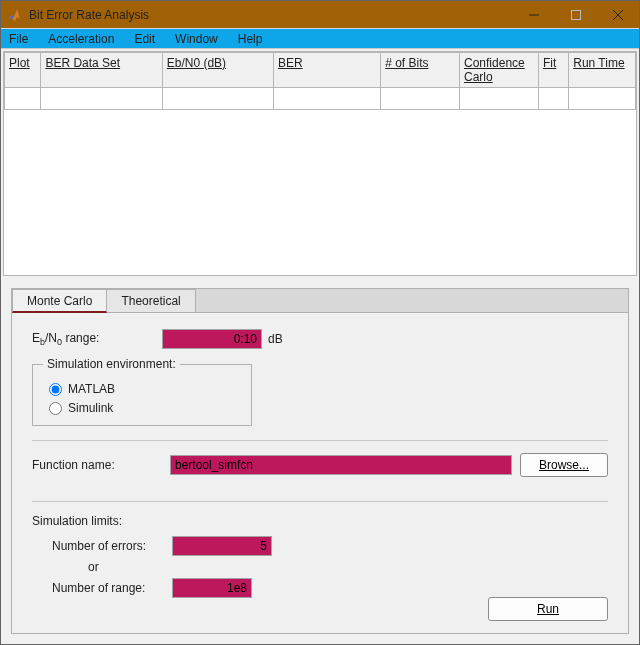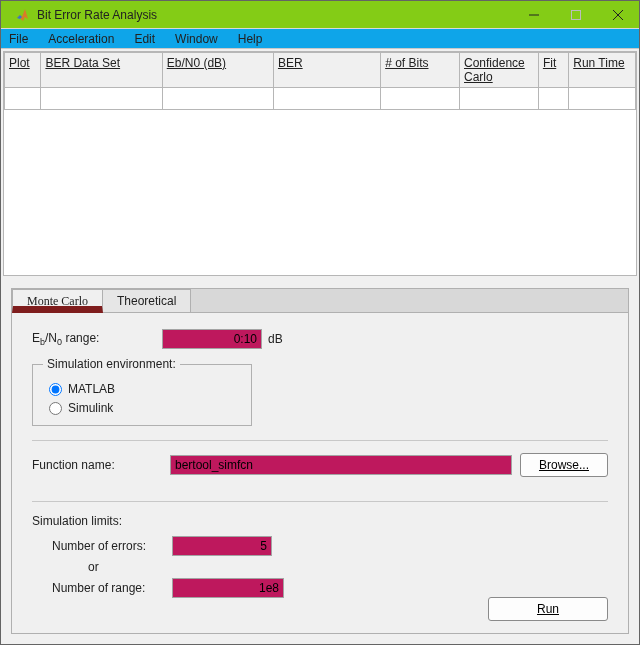--- a/index.html
+++ b/index.html
@@ -15,24 +15,24 @@
   .window {
     width: 640px; height: 645px;
     border: 1px solid #646464;
     background: #f0f0f0;
     display: flex;
     flex-direction: column;
   }
   
   .titlebar {
     height: 28px;
-    background: #84cc16;
-    display: flex;
-    align-items: center;
-    padding-left: 14px;
+    background: #a16207;
+    display: flex;
+    align-items: center;
+    padding-left: 6px;
     border-bottom: 1px solid #d9d9d9;
   }
   .app-icon {
     width: 16px; height: 16px;
     margin-right: 6px;
     display: inline-flex;
     align-items: center; justify-content: center;
   }
   .title-text { flex: 1; }
   .win-controls { display: flex; height: 100%; }
@@ -110,23 +110,22 @@
     border: 1px solid #b0b0b0;
     border-bottom: none;
     background: #e6e6e6;
     margin-right: -1px;
     position: relative;
     top: 0;
     cursor: default;
   }
   .tab.active {
     background: #f0f0f0;
-    border-bottom: 7px solid #7f1d1d;
+    border-bottom: 2px solid #7f1d1d;
     z-index: 2;
-    font-family: Liberation Serif, serif;
   }
   .tab-content {
     flex: 1;
     background: #f0f0f0;
     border-top: 1px solid #b0b0b0;
     margin-top: -1px;
     padding: 16px 20px 10px 20px;
     position: relative;
   }
   .row {
@@ -327,21 +326,21 @@
         <div class="sim-limits-label">Simulation limits:</div>
         <div class="limit-row">
           <span class="llbl">Number of errors:</span>
           <input class="text" style="width: 100px;" value="5">
         </div>
         <div class="limit-row">
           <span class="or">or</span>
         </div>
         <div class="limit-row">
           <span class="llbl">Number of range:</span>
-          <input class="text" style="width: 112px; padding-left: 44px;" value="1e8">
+          <input class="text" style="width: 80px; padding-left: 44px;" value="1e8">
         </div>
 
         <div class="run-row">
           <button class="btn run">Run</button>
         </div>
 
       </div>
     </div>
   </div>
 

